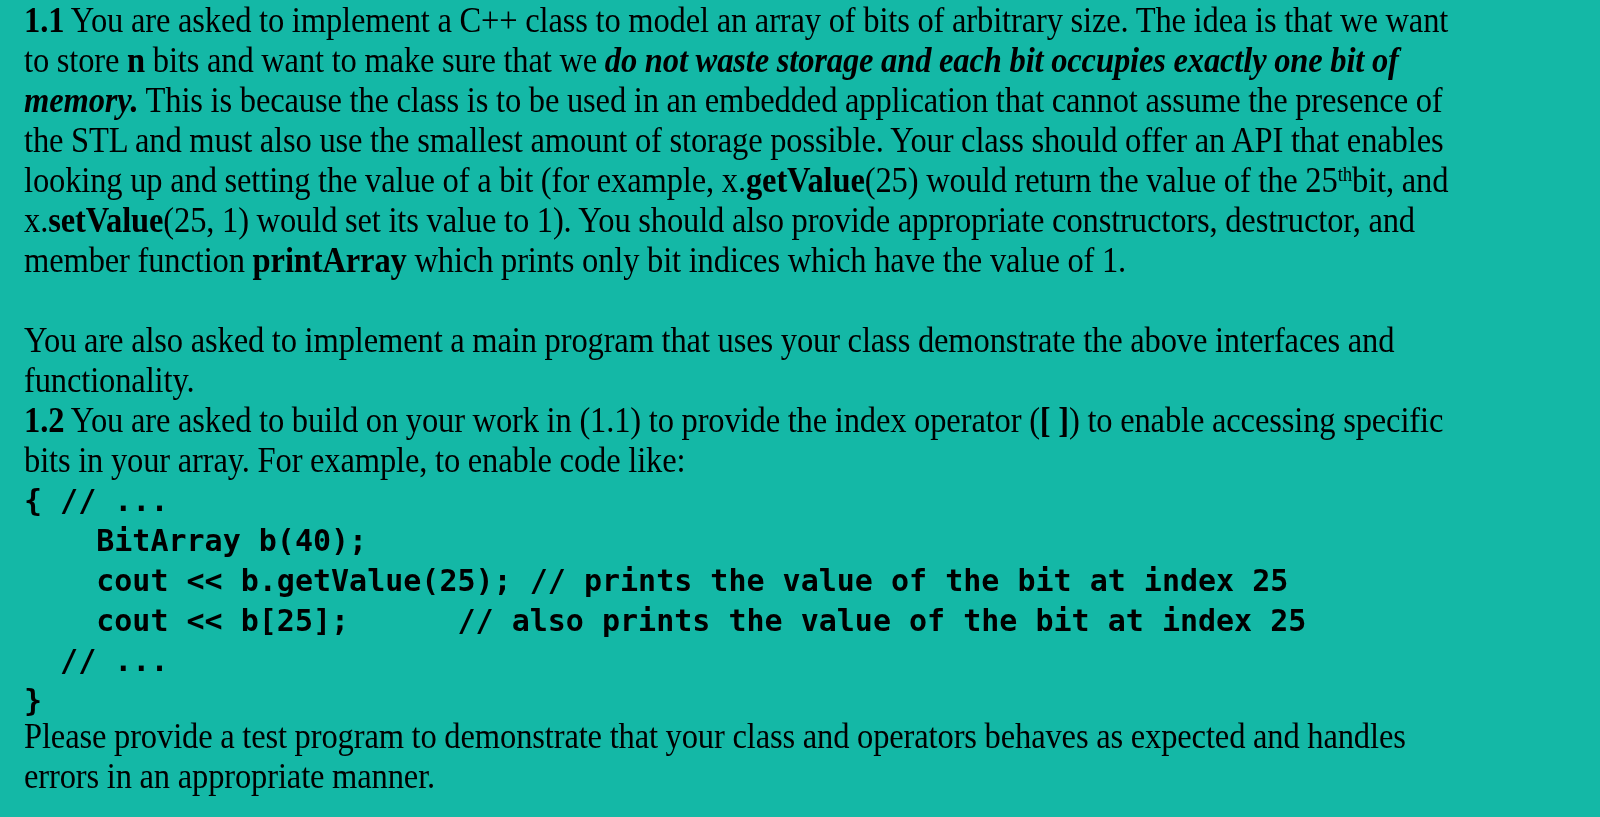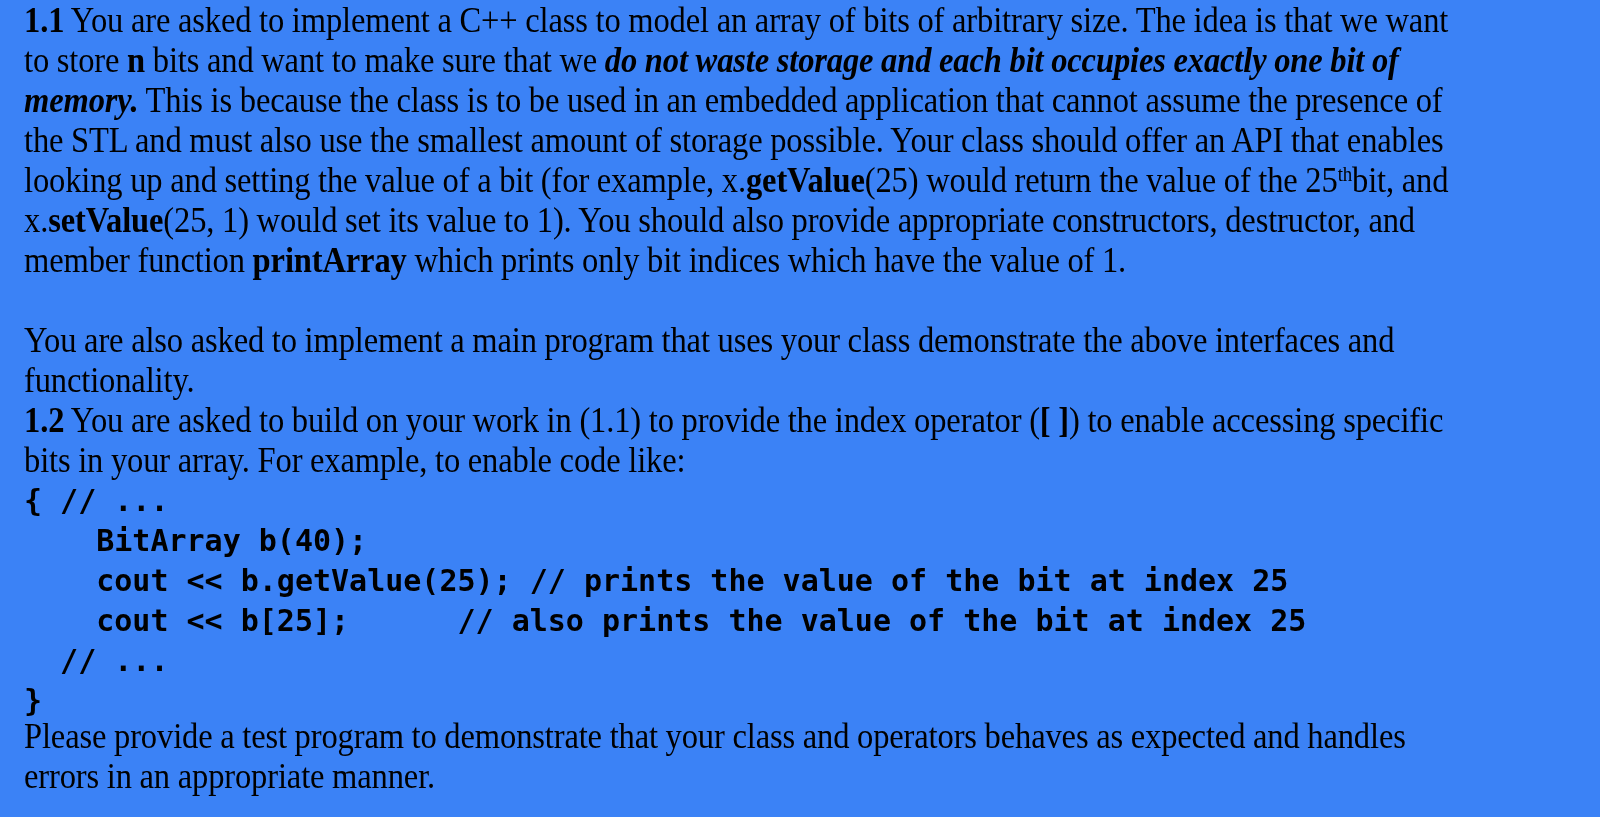--- a/index.html
+++ b/index.html
@@ -16,21 +16,21 @@
     color: #000000;
     -webkit-font-smoothing: antialiased;
   }
 
   #page {
     position: relative;
     width: 1600px;
     height: 817px;
     padding: 8px;
     box-sizing: border-box;
-    background: #3b82f6;
+    background: #14b8a6;
   }
 
   .body-block {
     position: absolute;
     left: 24px;
     top: 0px;
     width: 1545px;
   }
 
   .para {

